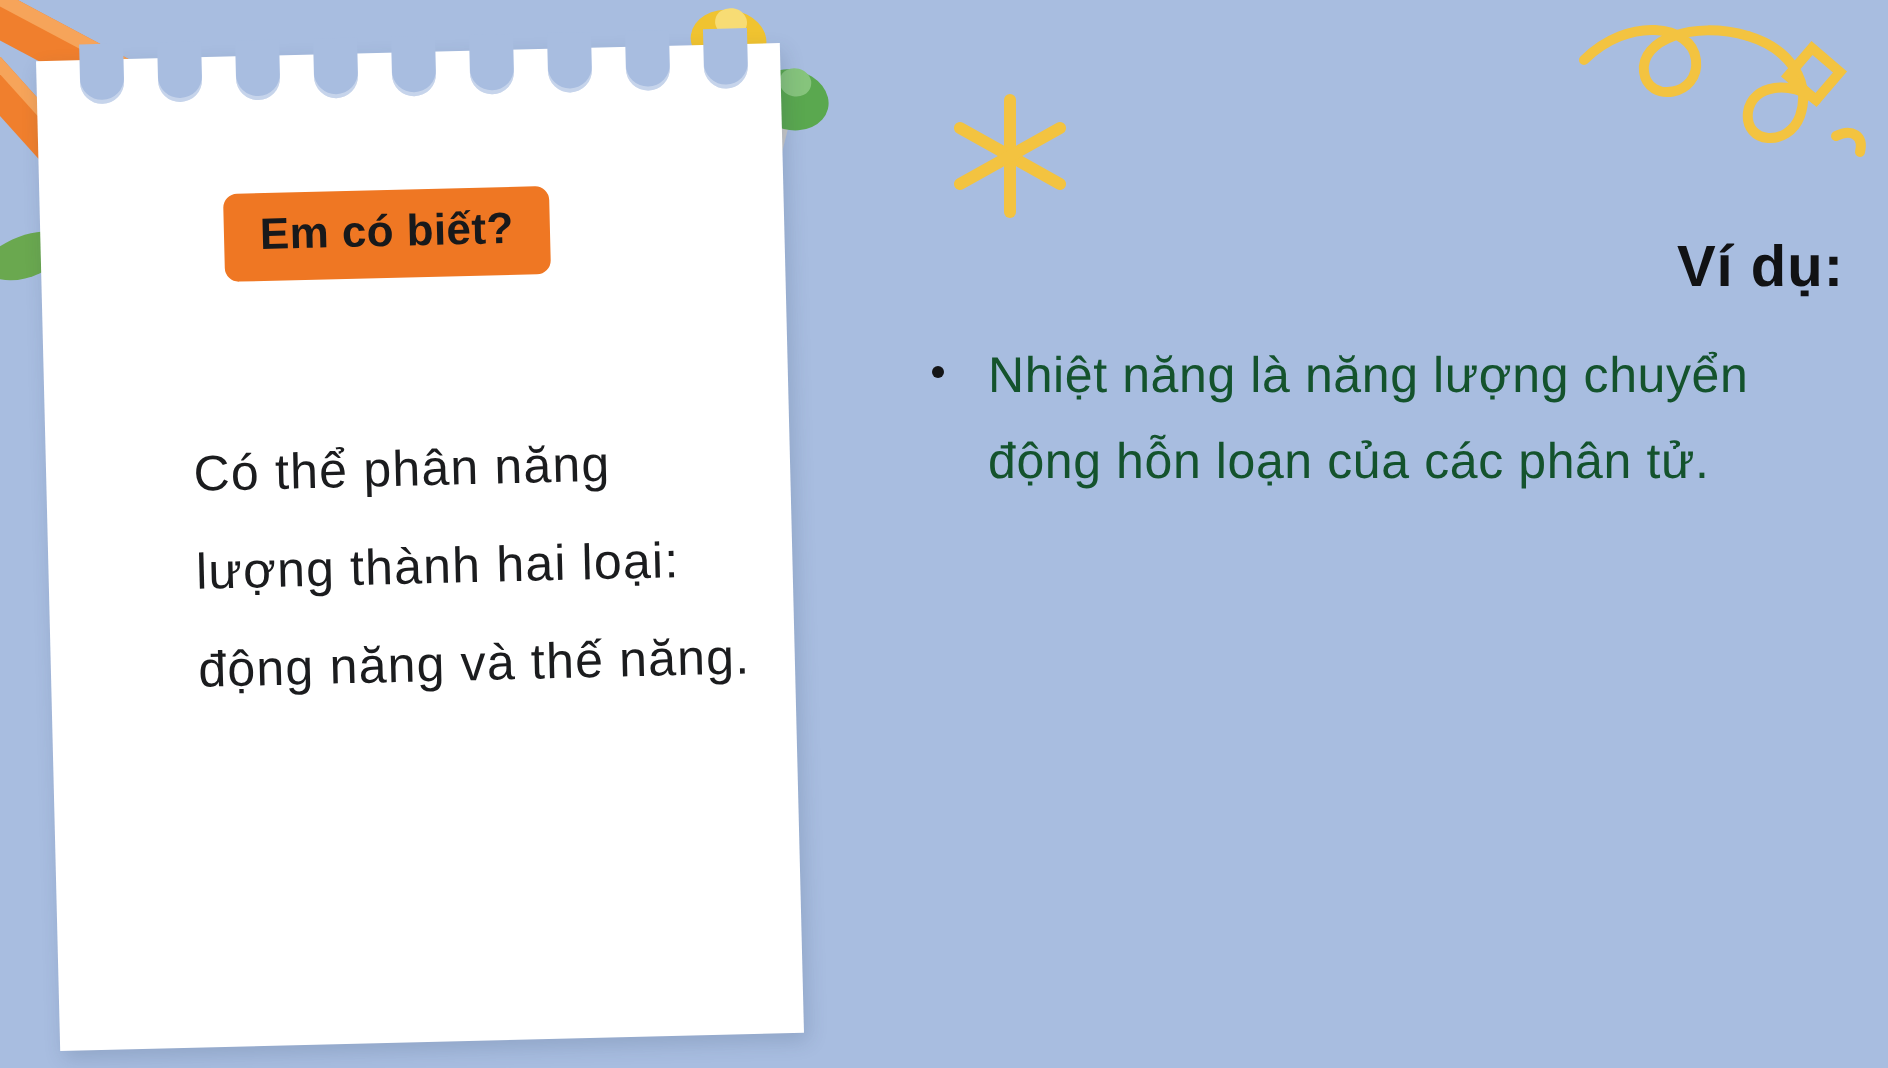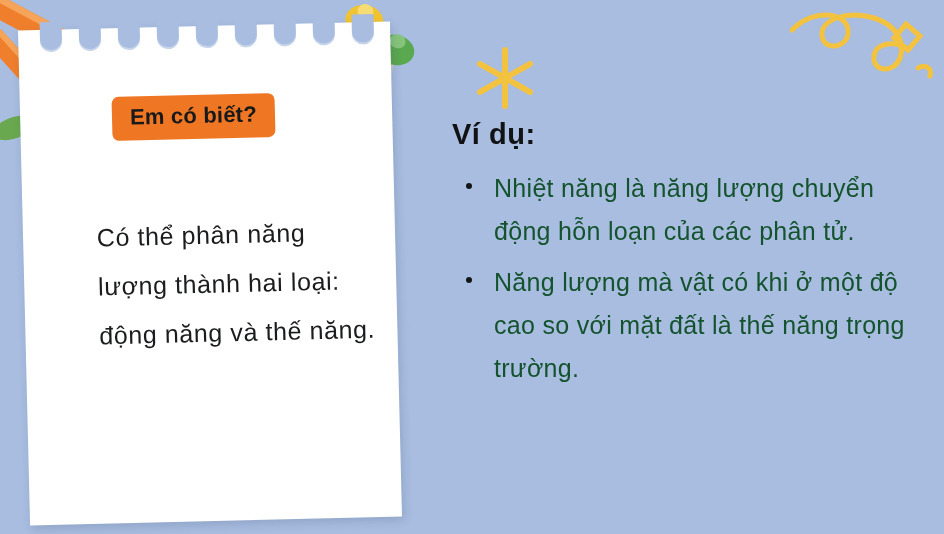--- a/index.html
+++ b/index.html
@@ -97,21 +97,21 @@
   .right-col {
     position: absolute;
     left: 452px;
     top: 118px;
     width: 470px;
   }
   .right-title {
     font-size: 29px;
     font-weight: bold;
     color: #111214;
-    text-align: left;
+    text-align: right;
     margin: 0 0 16px 0;
     letter-spacing: 0.5px;
   }
   .bullets {
     list-style: none;
     margin: 0;
     padding: 0;
   }
   .bullets li {
     position: relative;
@@ -256,20 +256,16 @@
 
   <div class="note-text">Có thể phân năng lượng thành hai loại: động năng và thế năng.</div>
 
   <div class="right-col">
     <div class="right-title">Ví dụ:</div>
     <ul class="bullets">
       <li>
         <span class="dot"></span>
         <span>Nhiệt năng là năng lượng chuyển động hỗn loạn của các phân tử.</span>
       </li>
-      <li>
-        <span class="dot"></span>
-        <span>Năng lượng mà vật có khi ở một độ cao so với mặt đất là thế năng trọng trường.</span>
-      </li>
     </ul>
   </div>
 
 </div>
 
 </body></html>

